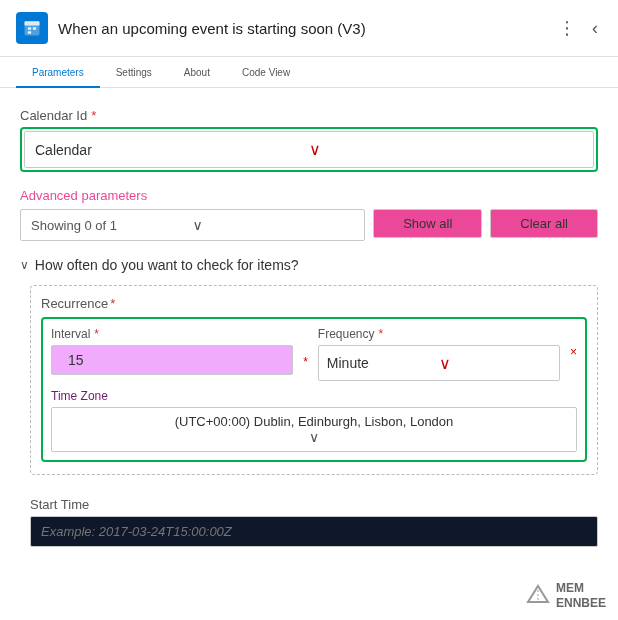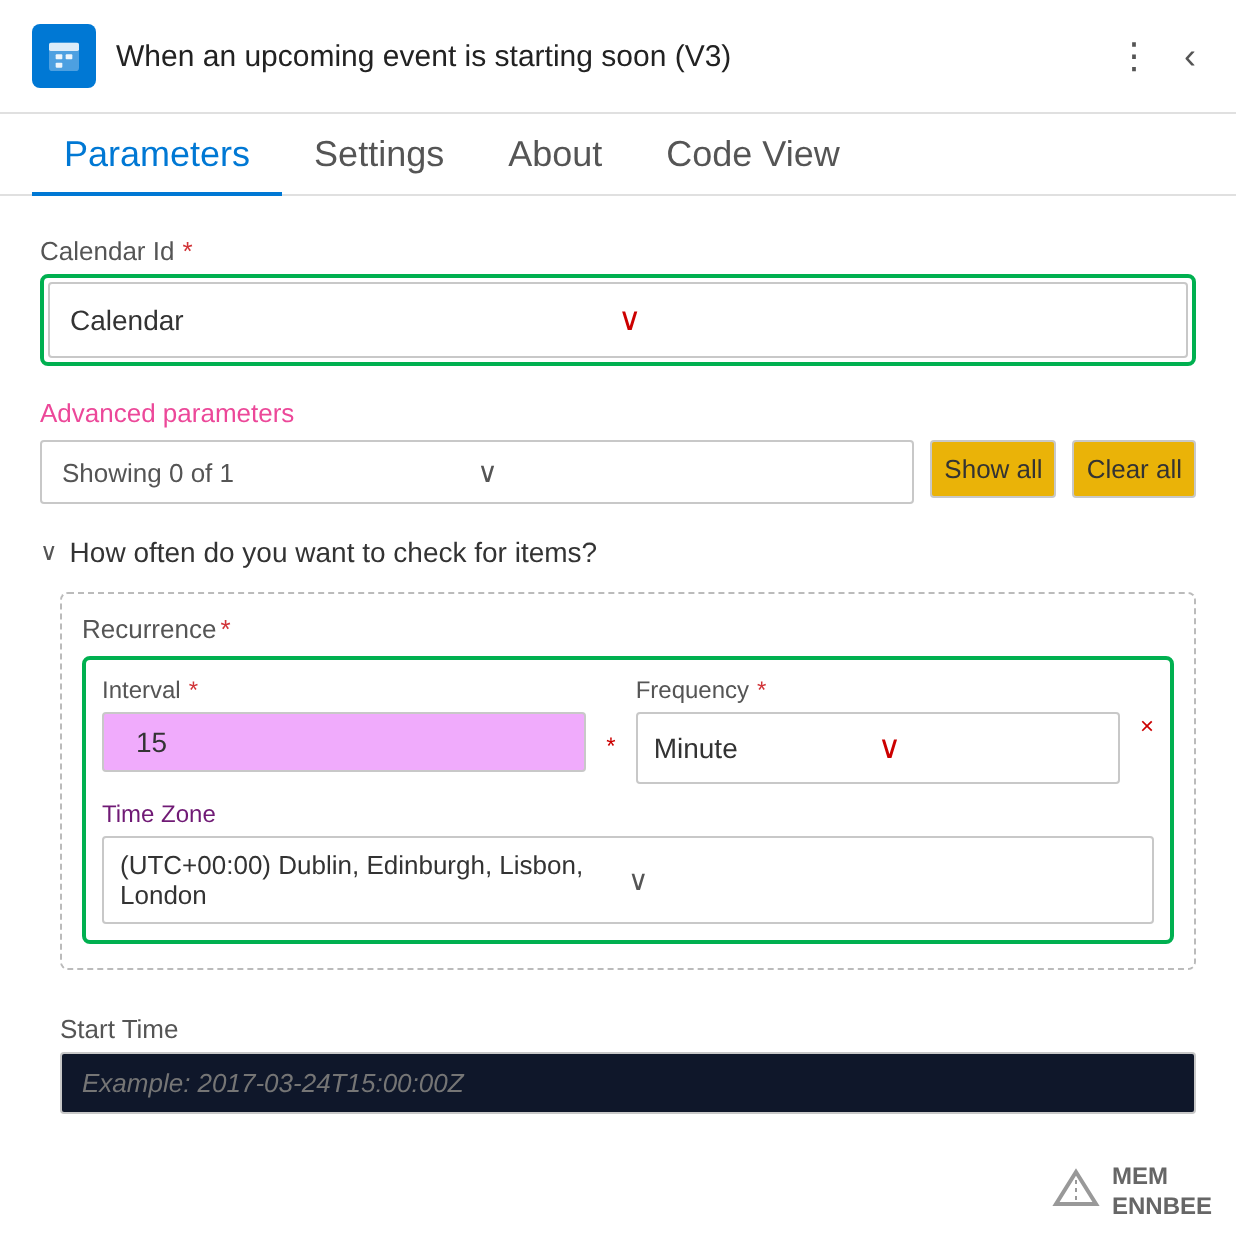--- a/index.html
+++ b/index.html
@@ -54,21 +54,21 @@
     }
     .tabs {
       display: flex;
       border-bottom: 1px solid #e0e0e0;
       padding: 0 16px;
       gap: 0;
     }
     .tab {
       padding: 10px 16px 8px;
       cursor: pointer;
-      font-size: 18px;
+      font-size: 10px;
       color: #555;
       border-bottom: 2px solid transparent;
       margin-bottom: -1px;
     }
     .tab.active {
       color: #0078d4;
       border-bottom: 2px solid #0078d4;
       font-weight: 500;
     }
     .content {
@@ -133,23 +133,23 @@
     .advanced-dropdown span {
       flex: 1;
       font-size: 13px;
       color: #555;
     }
     .advanced-dropdown .chevron {
       font-size: 14px;
       color: #555;
     }
     .btn {
-      padding: 6px 6px;
-      border: 1px solid #c8c8c8;
-      background: #eab308;
+      padding: 6px 29px;
+      border: 1px solid #c8c8c8;
+      background: #ec4899;
       border-radius: 2px;
       cursor: pointer;
       font-size: 13px;
       color: #333;
       white-space: nowrap;
     }
     .section-title {
       display: flex;
       align-items: center;
       gap: 6px;
@@ -216,20 +216,21 @@
     }
     .timezone-dropdown {
       display: flex;
       align-items: center;
       border: 1px solid #c8c8c8;
       border-radius: 2px;
       padding: 6px 8px;
       background: #fff;
       cursor: pointer;
       min-height: 32px;
+      flex-direction: column;
     }
     .timezone-dropdown span {
       flex: 1;
       font-size: 13px;
       color: #333;
     }
     .timezone-dropdown .chevron {
       font-size: 14px;
       color: #555;
     }

